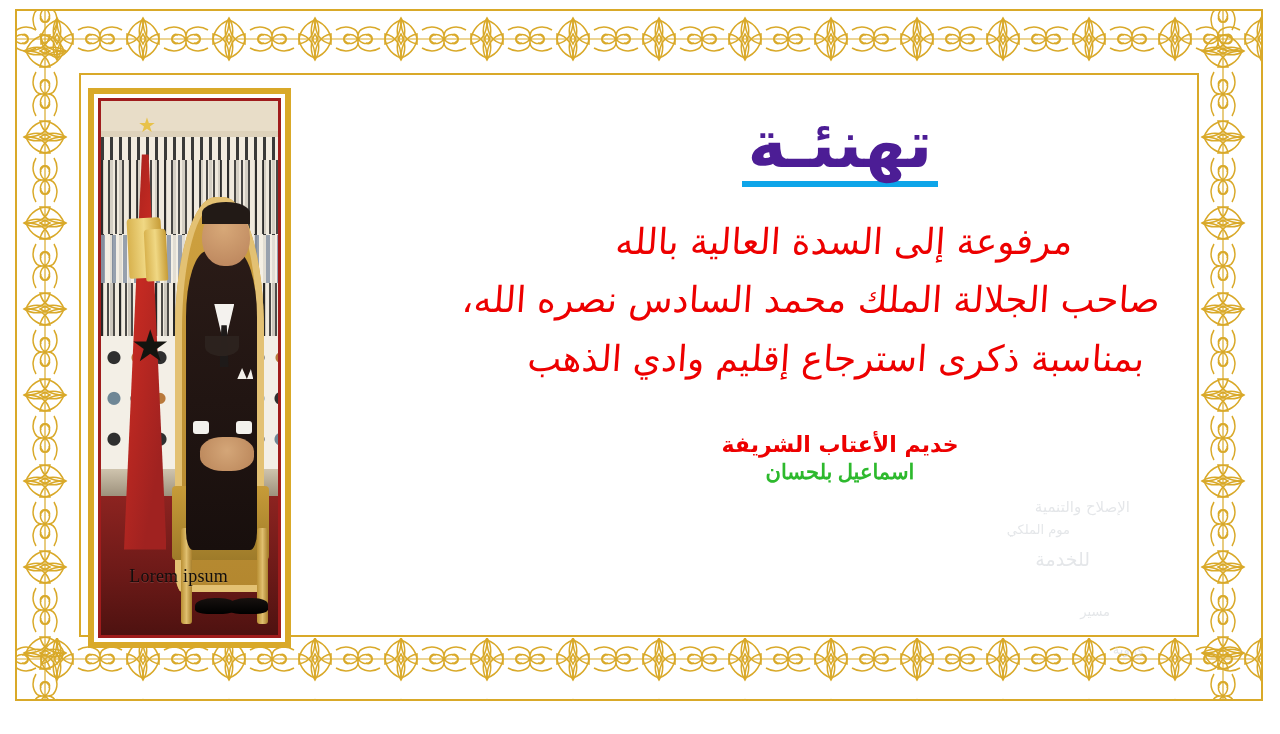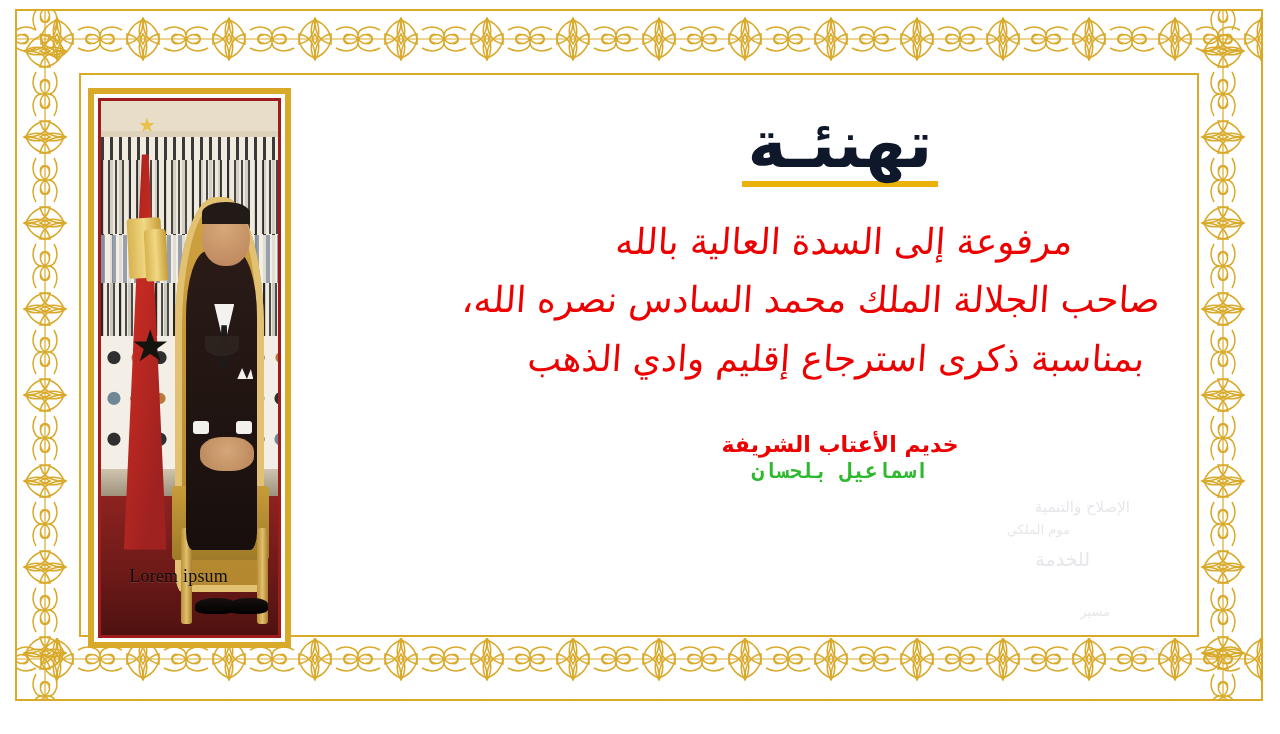--- a/index.html
+++ b/index.html
@@ -224,28 +224,28 @@
   
   .content {
     position:absolute;
     right:120px; top:110px;
     width:640px;
     text-align:center;
     direction:rtl;
   }
 
   .title {
-    color:#0f172a;
+    color:#4c1d95;
     font-family:"DejaVu Sans", sans-serif;
     font-size:66px;
     font-weight:bold;
     line-height:1.05;
     letter-spacing:-1px;
     display:inline-block;
-    border-bottom:6px solid #eab308;
+    border-bottom:6px solid #0ea5e9;
     padding:0 6px 2px 6px;
     margin-bottom:26px;
   }
 
   .body-lines {
     color:#ED0000;
     font-family:"DejaVu Sans", sans-serif;
     font-size:36px;
     line-height:1.62;
     font-weight:400;
@@ -261,21 +261,21 @@
     text-align:center;
     line-height:1.32;
   }
   .sig-1 {
     color:#ED0000;
     font-family:"DejaVu Sans", sans-serif;
     font-size:22px; font-weight:bold;
   }
   .sig-2 {
     color:#2DB92D;
-    font-family:Liberation Mono, monospace;
+    font-family:Liberation Serif, serif;
     font-size:21px; font-weight:bold;
   }
   .sig-3 {
     color:#2DB92D;
     font-family:"DejaVu Sans", sans-serif;
     font-size:21px; font-weight:bold;
   }
 
   
   .ghost {
@@ -285,21 +285,21 @@
     font-family:"DejaVu Sans", sans-serif;
     font-size:15px;
     direction:rtl;
     white-space:nowrap;
     pointer-events:none;
   }
   .g1 { right:150px; top:498px; }
   .g2 { right:210px; top:522px; font-size:13px; }
   .g3 { right:190px; top:548px; font-size:19px; }
   .g4 { right:170px; top:572px; font-size:13px;margin-top:32px; }
-  .g5 { right:120px; top:642px; font-size:11px; }
+  .g5 { right:136px; top:642px; font-size:13px; }
 </style>
 </head>
 <body>
 
 <div class="card">
 
   <div class="frame">
     <svg viewBox="0 0 1250 694" preserveAspectRatio="none" aria-hidden="true">
       <defs>
 

